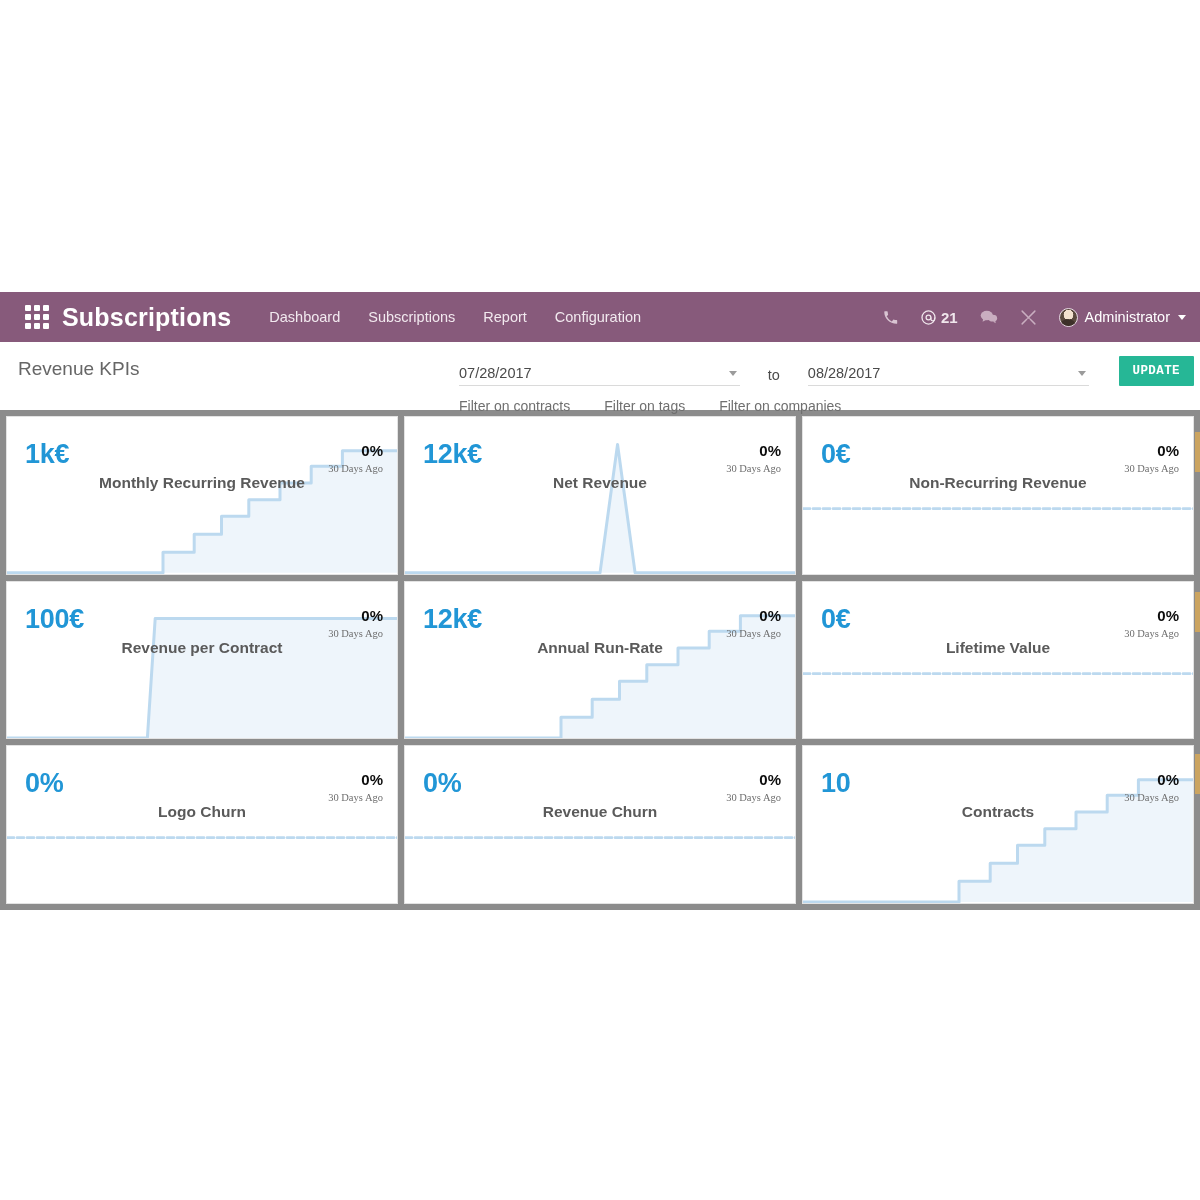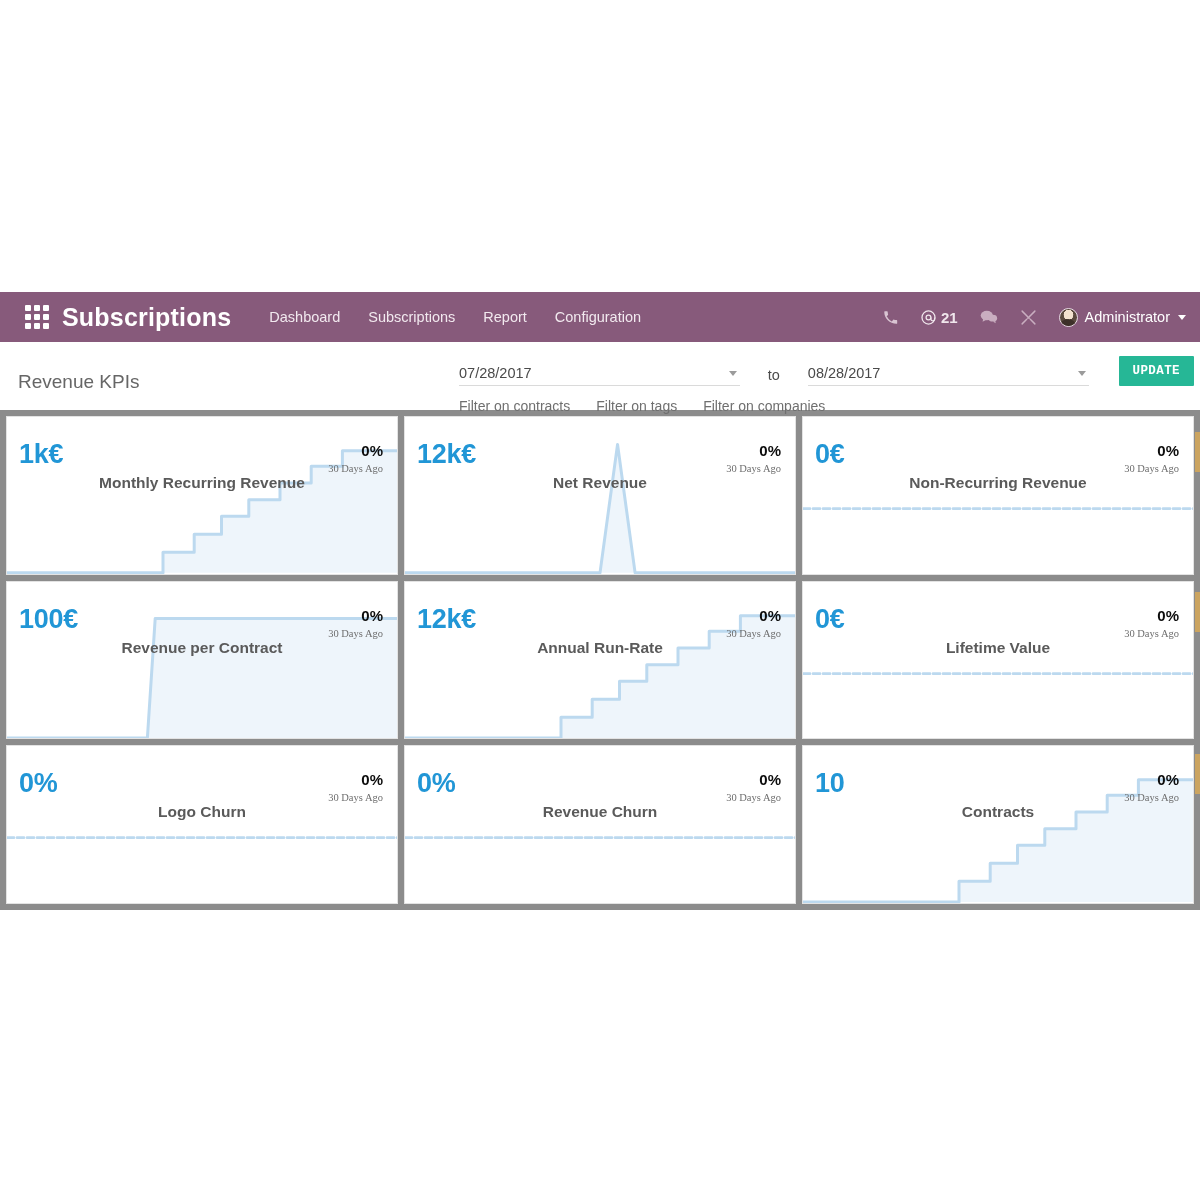--- a/index.html
+++ b/index.html
@@ -91,21 +91,21 @@
     width:0;height:0;border-left:4.5px solid transparent;border-right:4.5px solid transparent;
     border-top:5px solid #ffffff; margin-left:1px;
   }
 
   
   .controls {
     height: 68px;
     background:#ffffff;
     display:flex;
     align-items:flex-start;
-    padding: 25px 8px 0 18px;
+    padding: 12px 8px 0 18px;
     box-sizing: border-box;
     position: relative;
   }
   .page-title {
     font-size: 19px;
     color: #666666;
     font-weight: 400;
     margin-top: 4px;
     white-space: nowrap;
   }
@@ -145,21 +145,21 @@
     font-size:12.5px;
     font-weight:700;
     letter-spacing:.4px;
     padding: 8px 14px;
     cursor:pointer;
     border-radius:1px;
     white-space:nowrap;
   }
   .filter-links{
     margin-top:12px;
-    display:flex; gap:26px;
+    display:flex; gap:34px;
   }
   .filter-links a{
     font-size:14px; color:#6f6f6f; text-decoration:none; cursor:pointer; white-space:nowrap;
   }
 
   
   .kpi-wrap {
     background:#8c8c8c;
     padding: 6px;
     box-sizing: border-box;
@@ -179,21 +179,21 @@
     border:1px solid #e3e3e3;
     box-sizing:border-box;
     cursor:pointer;
   }
   .spark{
     position:absolute; inset:0;
     width:100%; height:100%;
     display:block;
   }
   .kpi-value{
-    position:absolute; left:12px; top:22px;
+    position:absolute; left:18px; top:22px;
     font-size:27px; font-weight:700; color:#2196d6;
     letter-spacing:-.3px;
     z-index:3;
   }
   .kpi-title{
     position:absolute; left:0; right:0; top:57px;
     text-align:center;
     font-size:15.5px; font-weight:700; color:#5a5a5a;
     z-index:3;
   }

